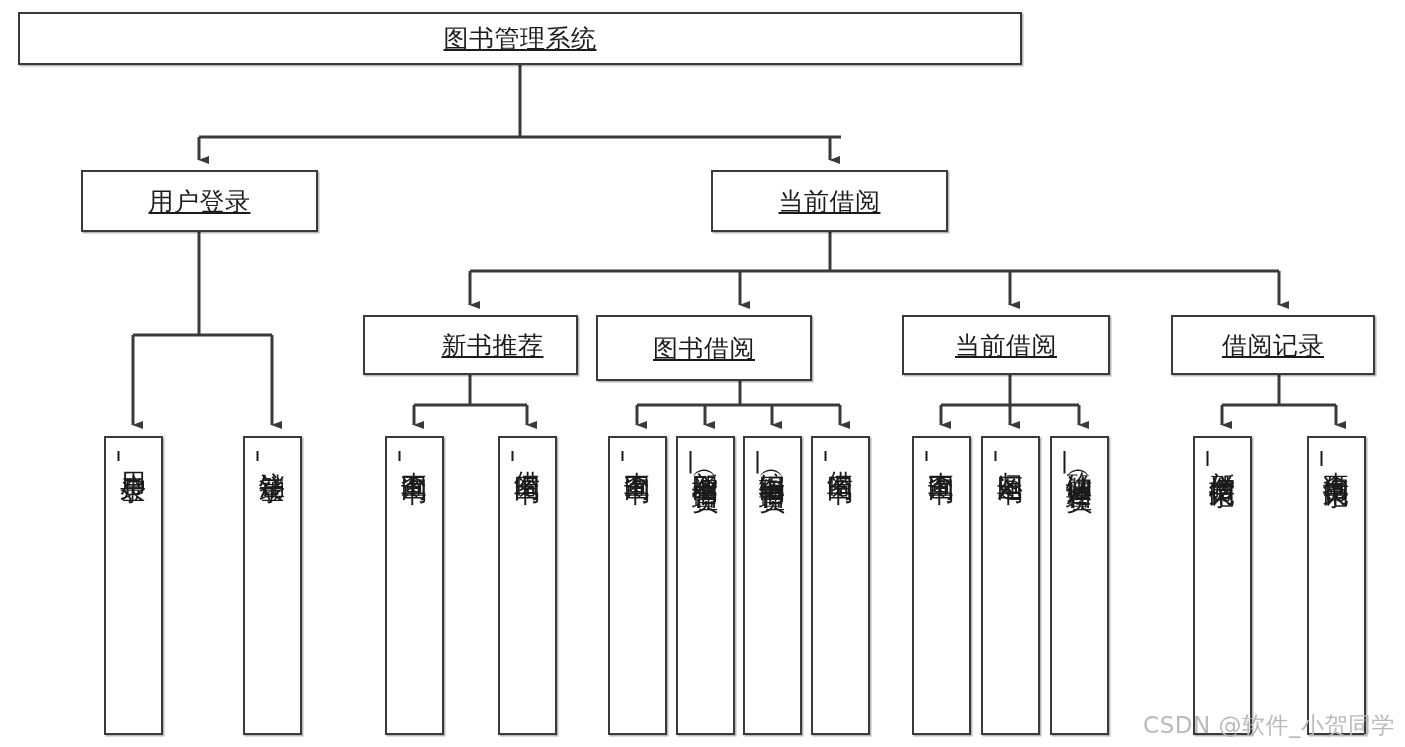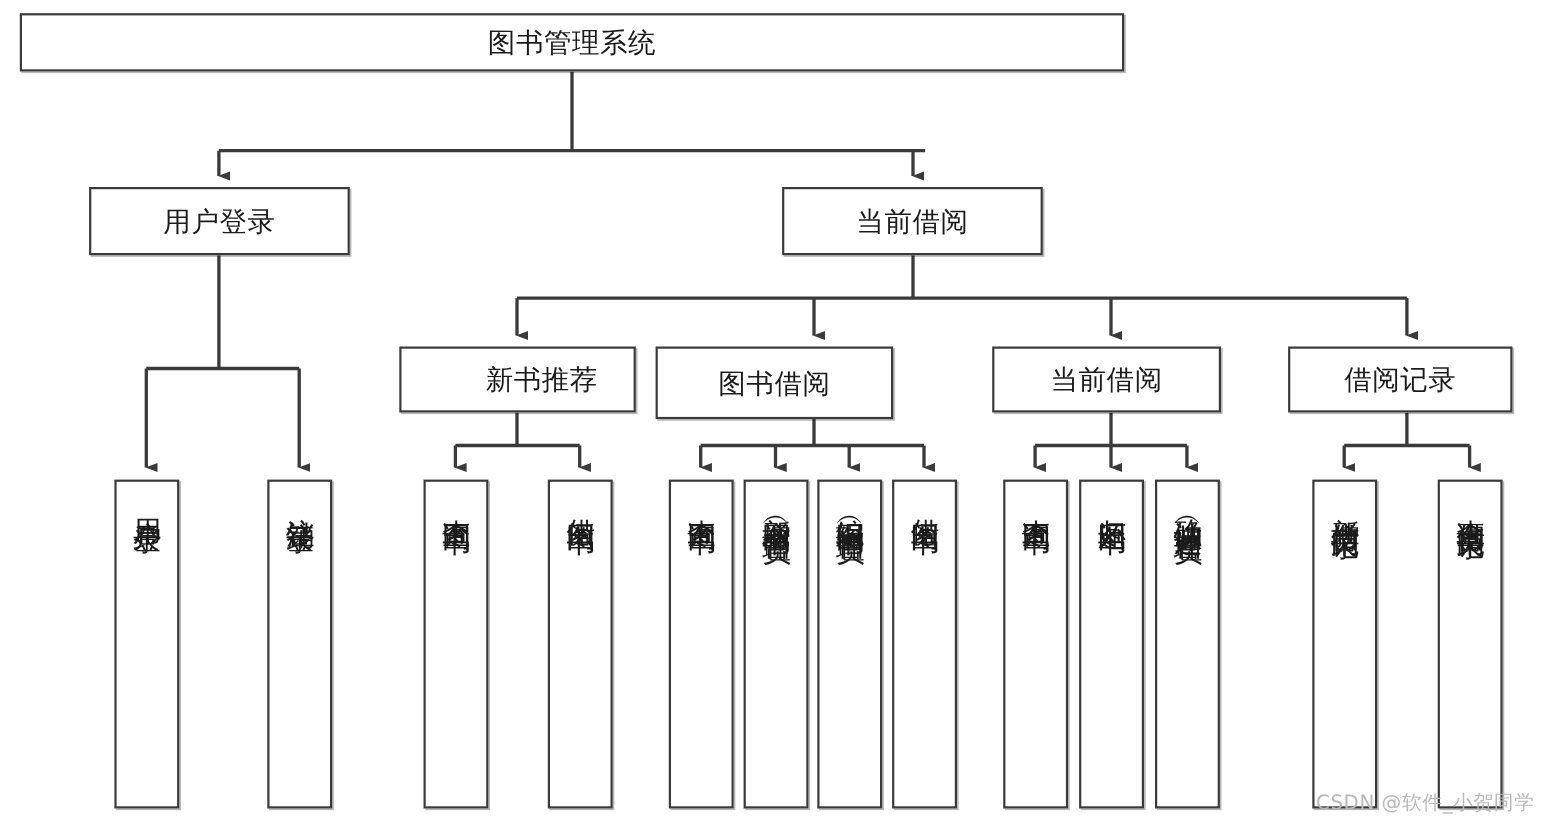--- a/index.html
+++ b/index.html
@@ -34,20 +34,21 @@
     display: flex;
     align-items: center;
     justify-content: center;
     box-shadow: 1.5px 1.5px 0 rgba(0,0,0,0.28);
   }
   .node-label {
     color: #1b1b1b;
     line-height: 1.08;
     white-space: pre;
     text-align: left;
+    text-decoration: underline;
   }
   .node.horizontal .node-label {
     font-size: 25px;
     letter-spacing: 0.5px;
   }
   .node.vertical {
     align-items: flex-start;
     justify-content: center;
     padding-top: 13px;
   }
@@ -55,21 +56,21 @@
     writing-mode: vertical-rl;
     text-orientation: upright;
     font-size: 26px;
     letter-spacing: 2.5px;
     line-height: 1;
   }
   #watermark {
     position: absolute;
     right: 10px;
     bottom: 6px;
-    font-size: 18px;
+    font-size: 23px;
     color: #b9b9b9;
     letter-spacing: 0.5px;
     white-space: nowrap;
     user-select: none;
   }
 </style>
 </head>
 <body>
 
 <div id="diagram-root">

